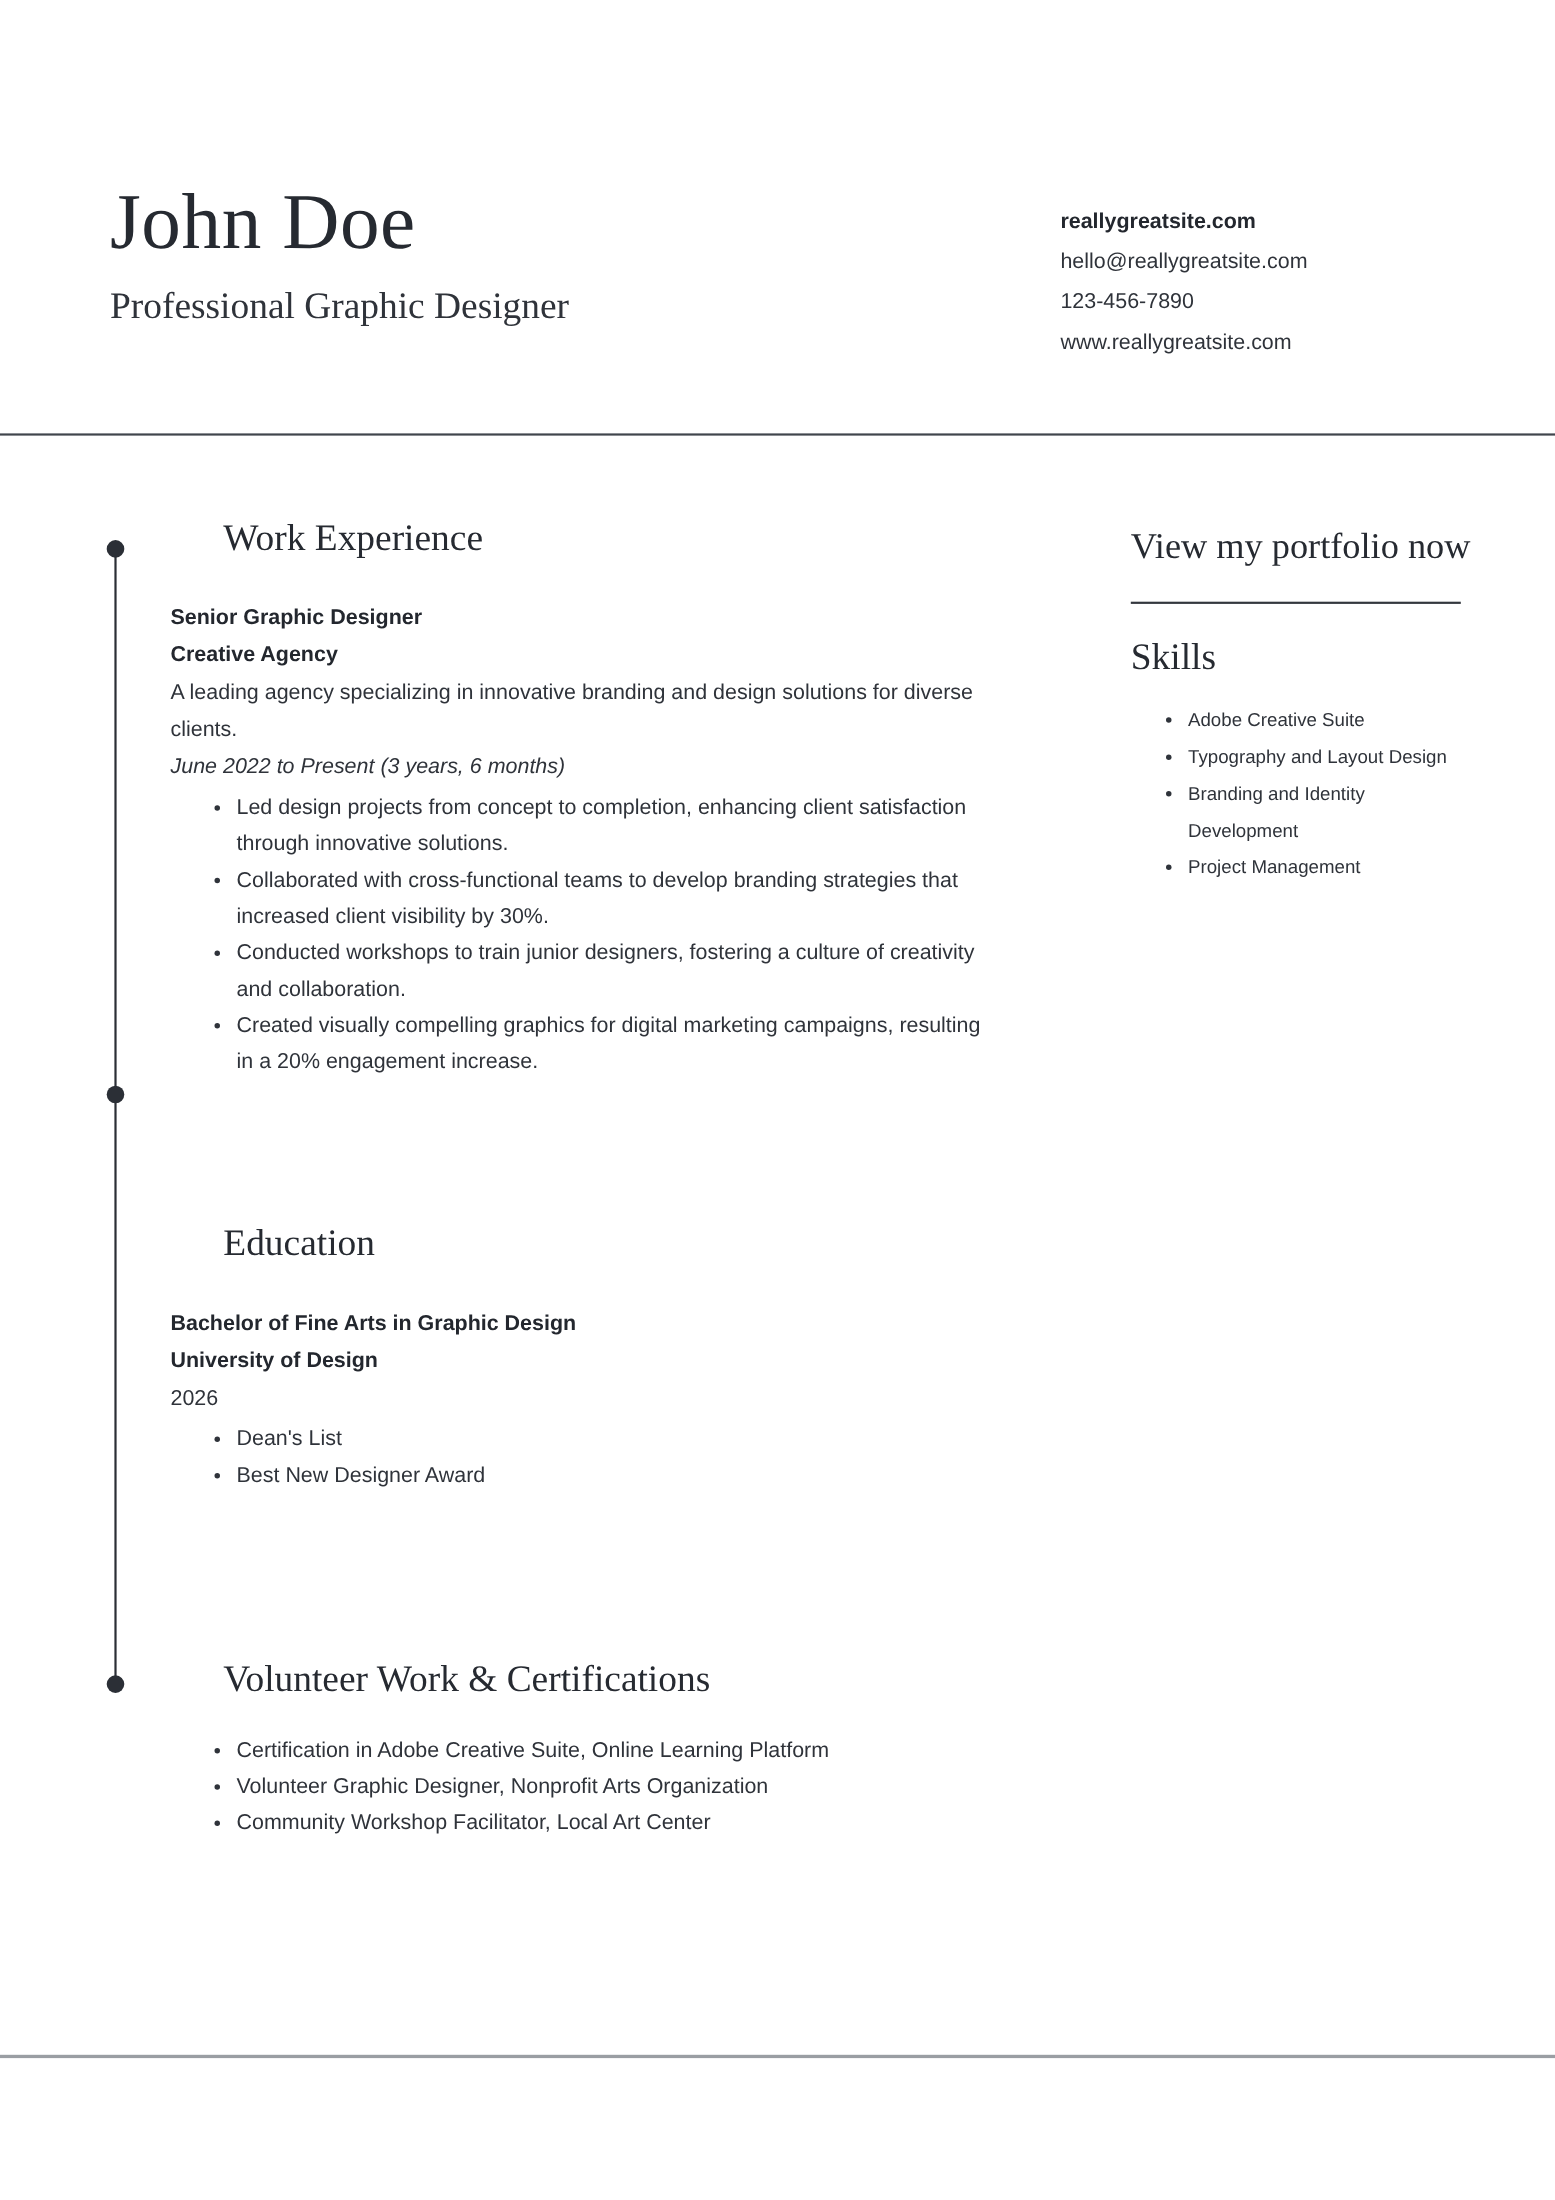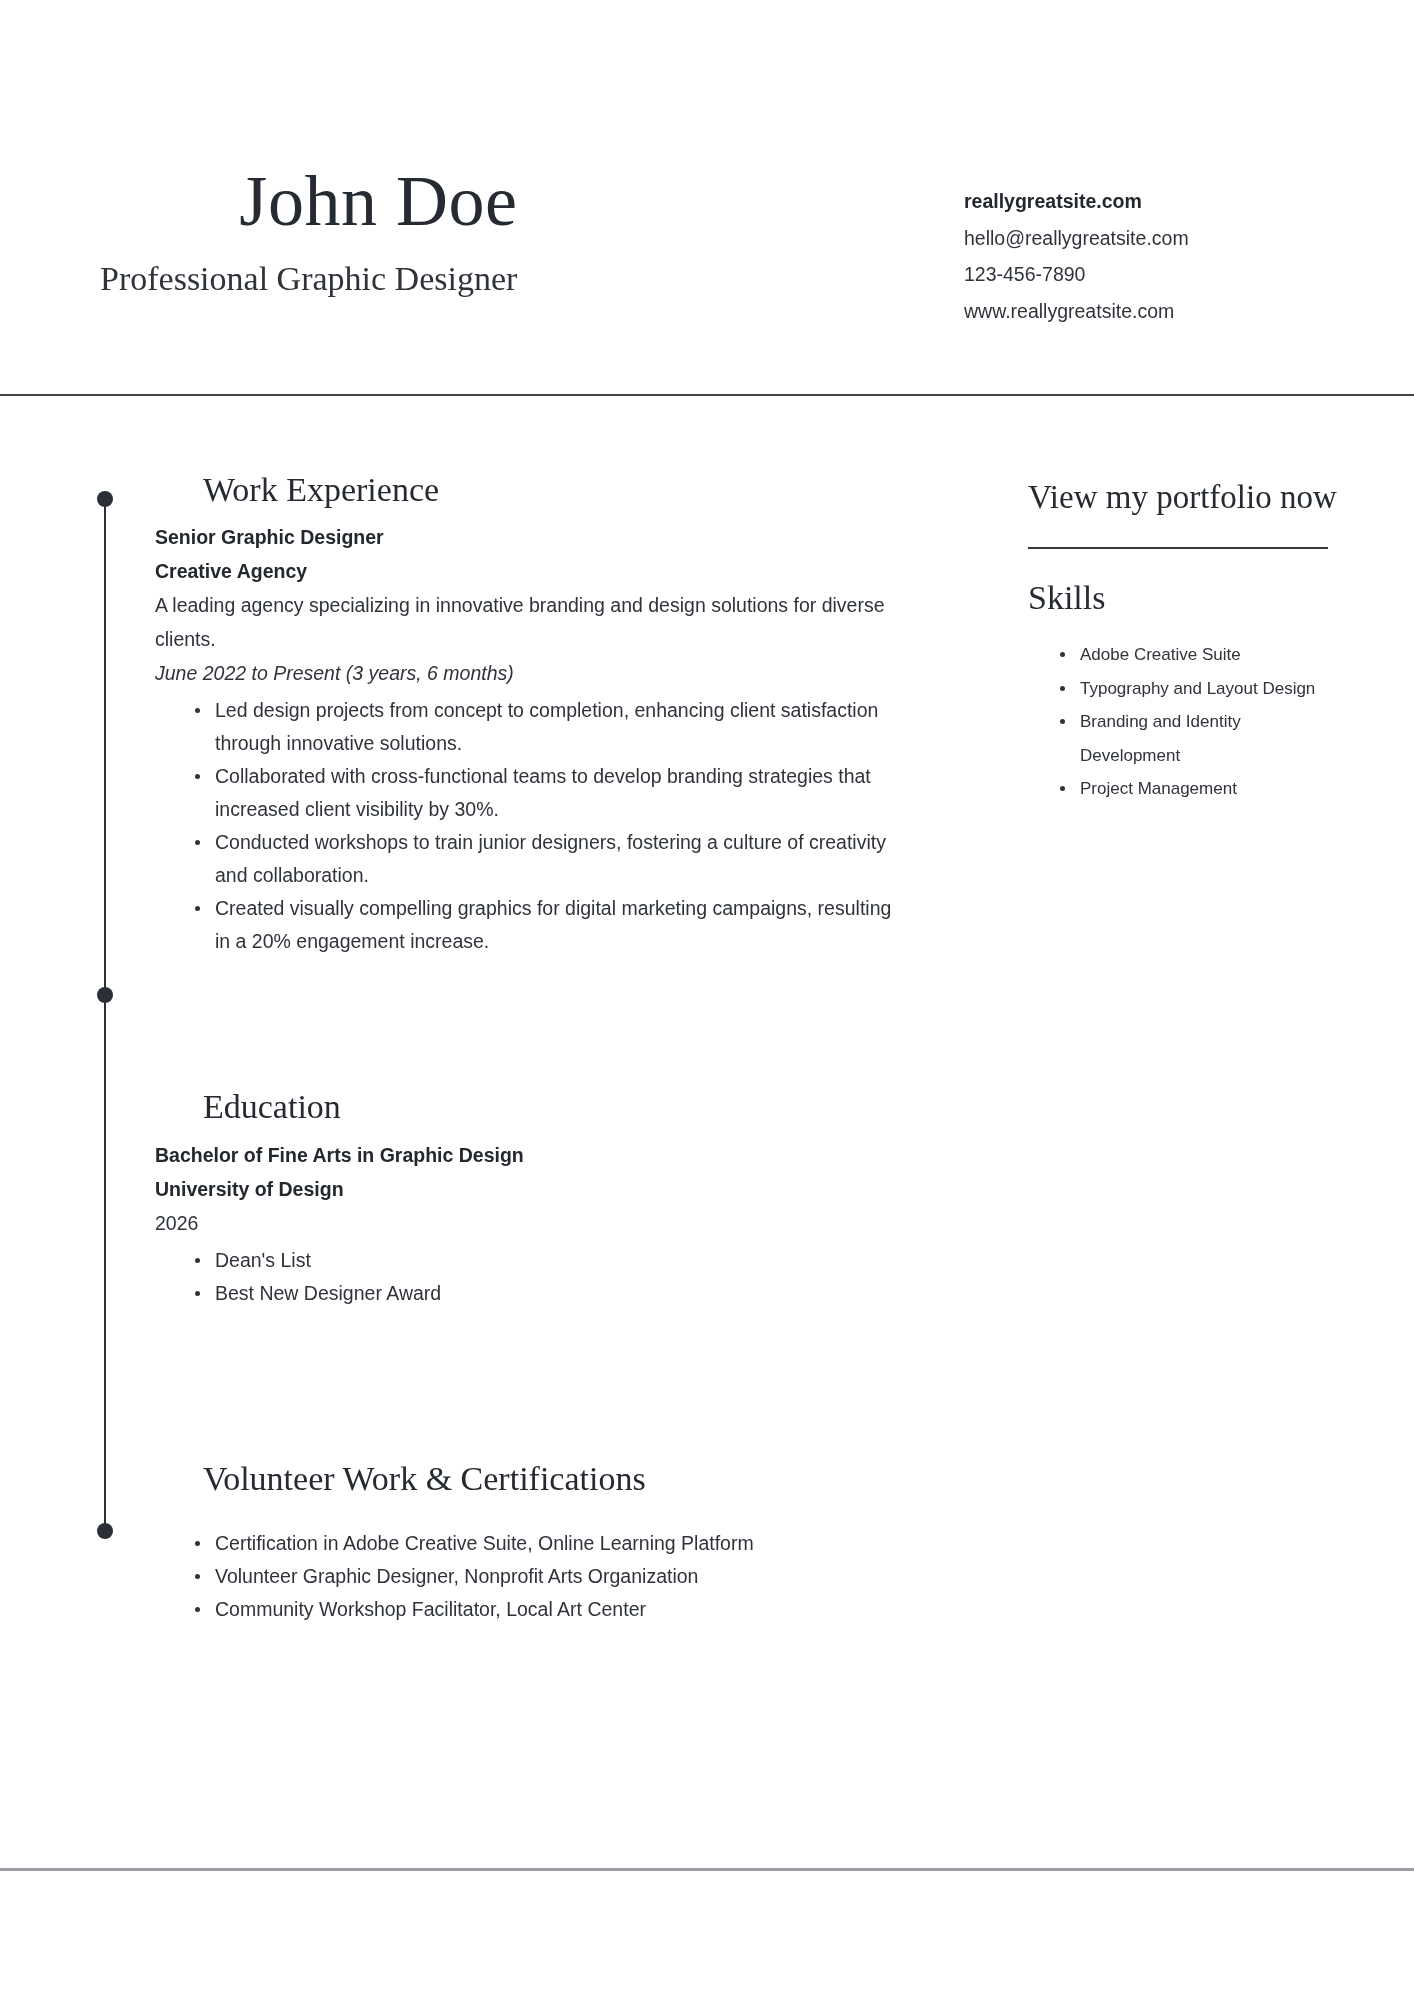--- a/index.html
+++ b/index.html
@@ -36,21 +36,21 @@
   .header-inner {
     position: absolute;
     left: 100px;
     right: 140px;
     top: 165px;
     display: flex;
     justify-content: space-between;
     align-items: flex-start;
   }
 
-  .identity { padding-top: 0; text-align: right; }
+  .identity { padding-top: 0; }
 
   .name {
     font-family: "Liberation Serif", serif;
     font-size: 72px;
     line-height: 1.0;
     font-weight: 400;
     color: #262a31;
     letter-spacing: 0.5px;
     white-space: nowrap;
   }
@@ -147,21 +147,21 @@
 
   .section-title {
     font-family: "Liberation Serif", serif;
     font-size: 34px;
     line-height: 1.1;
     font-weight: 400;
     color: #262a31;
     margin-left: 48px;
   }
 
-  .entry { margin-top: 12px; }
+  .entry { margin-top: 36px; }
 
   .entry-role,
   .entry-org {
     font-size: 19.5px;
     line-height: 34px;
     font-weight: 700;
     color: #23272e;
   }
 
   .entry-desc {

